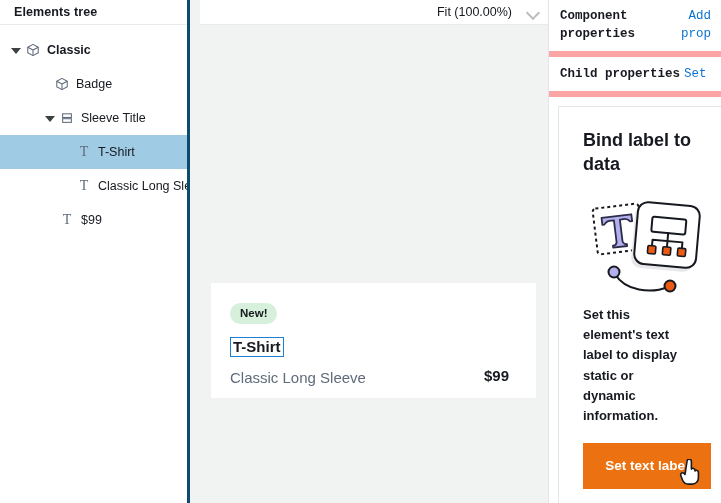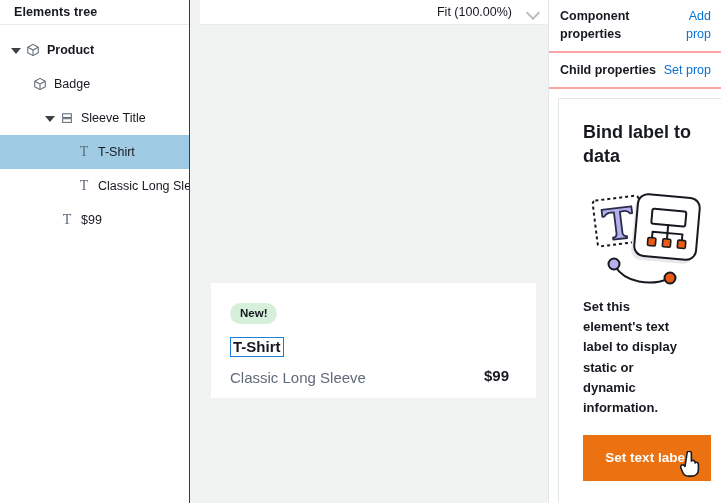--- a/index.html
+++ b/index.html
@@ -17,21 +17,21 @@
     display: flex;
     overflow: hidden;
   }
 
   
   .sidebar {
     width: 190px;
     min-width: 190px;
     height: 503px;
     background: #ffffff;
-    border-right: 1px solid #0c4a6e;
+    border-right: 3px solid #0c4a6e;
     display: flex;
     flex-direction: column;
     overflow: hidden;
   }
   .sidebar-header {
     height: 25px;
     display: flex;
     align-items: center;
     padding: 0 0 0 14px;
     font-size: 12.5px;
@@ -188,25 +188,26 @@
     min-width: 173px;
     height: 503px;
     background: #ffffff;
     border-left: 1px solid #e3e6e6;
     overflow: hidden;
     display: flex;
     flex-direction: column;
   }
   .rp-section {
     padding: 7px 10px 8px 11px;
-    border-bottom: 2px solid #fca5a5;
+    border-bottom: 6px solid #fca5a5;
     display: flex;
     justify-content: space-between;
     align-items: flex-end;
     gap: 6px;
+    font-family: Liberation Mono, monospace;
   }
   .rp-title {
     font-size: 12.5px;
     font-weight: bold;
     color: #16191f;
     line-height: 1.45;
     max-width: 96px;
   }
   .rp-link {
     font-size: 12.5px;
@@ -287,23 +288,23 @@
     <div class="sidebar-header">Elements tree</div>
     <div class="tree" id="tree">
         <div class="tree-row bold" style="padding-left: 10px;">
           <span class="caret open"></span>
           <span class="ticon">
             <svg width="14" height="14" viewBox="0 0 16 16" fill="none">
               <path d="M8 1.6 L14 4.8 V11.2 L8 14.4 L2 11.2 V4.8 Z" stroke="#5f6b7a" stroke-width="1.2" stroke-linejoin="round"></path>
               <path d="M2 4.8 L8 8 L14 4.8 M8 8 V14.4" stroke="#5f6b7a" stroke-width="1.2" stroke-linejoin="round"></path>
             </svg>
           </span>
-          <span class="tree-label">Product</span>
-        </div>
-        <div class="tree-row" style="padding-left: 17px;">
+          <span class="tree-label">Classic</span>
+        </div>
+        <div class="tree-row" style="padding-left: 39px;">
           <span class="caret"></span>
           <span class="ticon">
             <svg width="14" height="14" viewBox="0 0 16 16" fill="none">
               <path d="M8 1.6 L14 4.8 V11.2 L8 14.4 L2 11.2 V4.8 Z" stroke="#5f6b7a" stroke-width="1.2" stroke-linejoin="round"></path>
               <path d="M2 4.8 L8 8 L14 4.8 M8 8 V14.4" stroke="#5f6b7a" stroke-width="1.2" stroke-linejoin="round"></path>
             </svg>
           </span>
           <span class="tree-label">Badge</span>
         </div>
         <div class="tree-row" style="padding-left: 44px;">

